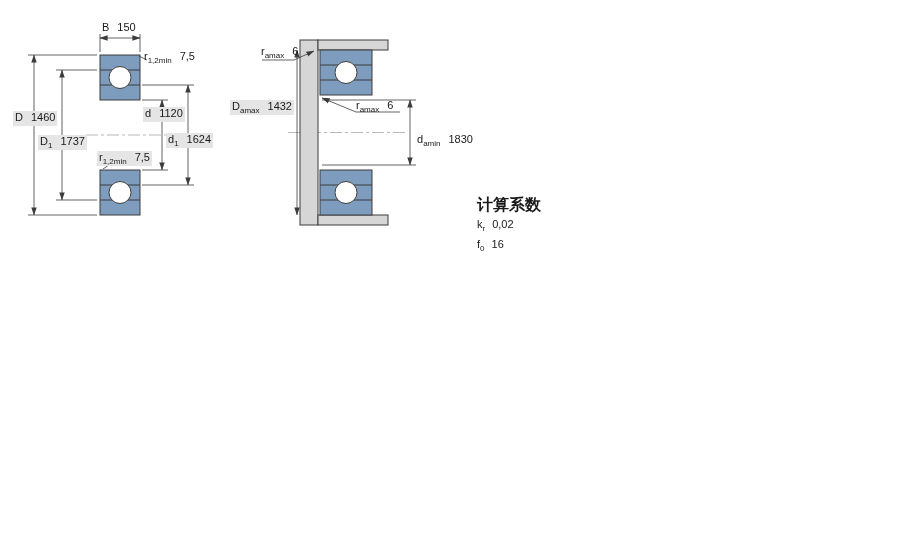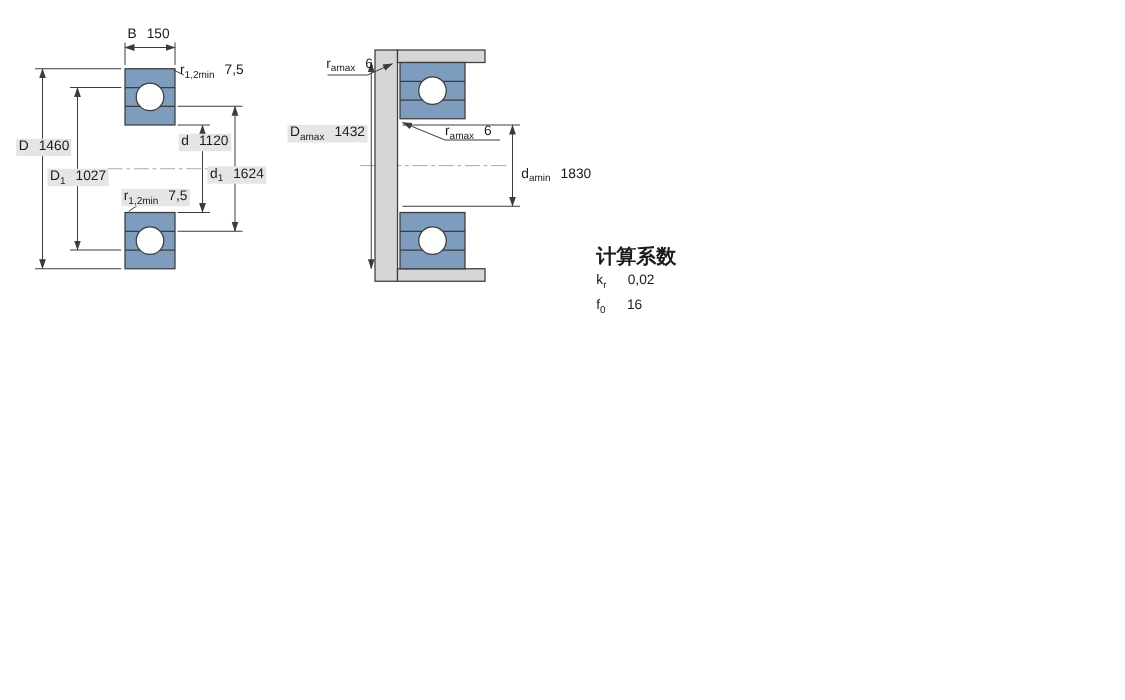--- a/index.html
+++ b/index.html
@@ -6,21 +6,21 @@
   .canvas{position:relative;width:900px;height:560px;background:#fff;overflow:hidden;
           font-family:"Liberation Sans", sans-serif;color:#1a1a1a;}
   .canvas svg{position:absolute;left:0;top:0;}
   .dim-label{position:absolute;font-size:11px;line-height:1.1;white-space:nowrap;}
   .dim-label sub{font-size:8px;line-height:1;}
   .dim-label .val{margin-left:8px;}
   .bg{background:#e5e5e5;padding:0 2px;text-align:right;}
   .calc-heading{position:absolute;font-size:16px;font-weight:bold;white-space:nowrap;}
   .calc-row{position:absolute;font-size:11px;white-space:nowrap;}
   .calc-row sub{font-size:8px;}
-  .calc-row .val{margin-left:17px;}
+  .calc-row .val{margin-left:7px;}
   
   .ring{stroke:#3c3c3c;stroke-width:1;}
   .gray{stroke:#3c3c3c;stroke-width:1;}
   .edge{stroke:#3c3c3c;stroke-width:1;fill:none;}
   .ball{fill:#ffffff;stroke:#3c3c3c;stroke-width:1;}
   .ext{stroke:#3c3c3c;stroke-width:0.8;fill:none;}
   .dim{stroke:#3c3c3c;stroke-width:0.8;fill:none;}
   .cl{stroke:#9a9a9a;stroke-width:0.7;stroke-dasharray:12 3 3 3;fill:none;}
 </style>
 </head>
@@ -103,21 +103,21 @@
   <div class="dim-label" style="left:102px;top:21px">
     <span class="sym">B</span><sub></sub><span class="val">150</span>
   </div>
   <div class="dim-label" style="left:144px;top:50px">
     <span class="sym">r</span><sub>1,2min</sub><span class="val">7,5</span>
   </div>
   <div class="dim-label bg" style="left:13px;top:111px">
     <span class="sym">D</span><sub></sub><span class="val">1460</span>
   </div>
   <div class="dim-label bg" style="left:38px;top:135px">
-    <span class="sym">D</span><sub>1</sub><span class="val">1027</span>
+    <span class="sym">D</span><sub>1</sub><span class="val">1737</span>
   </div>
   <div class="dim-label bg" style="left:97px;top:151px">
     <span class="sym">r</span><sub>1,2min</sub><span class="val">7,5</span>
   </div>
   <div class="dim-label bg" style="left:143px;top:107px">
     <span class="sym">d</span><sub></sub><span class="val">1120</span>
   </div>
   <div class="dim-label bg" style="left:166px;top:133px">
     <span class="sym">d</span><sub>1</sub><span class="val">1624</span>
   </div>

